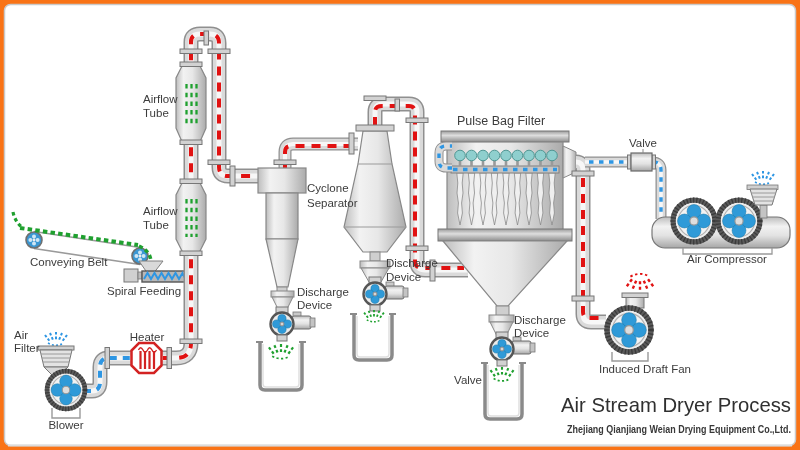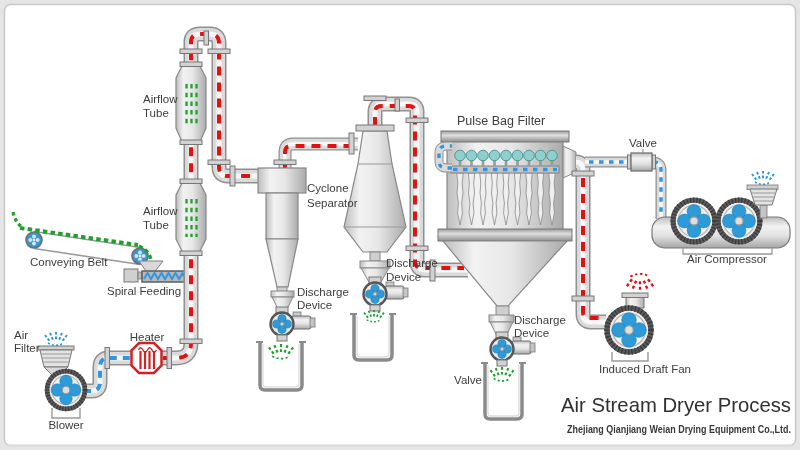--- a/index.html
+++ b/index.html
@@ -1,16 +1,16 @@
 <!DOCTYPE html>
 <html style="--hot-air-flow: #e11212; --cold-air-flow: #2e96e3; --material-flow: #1fa02f; --fan-blade-blue: #2f9ad8; --bag-cap-teal: #8fcfce; --heater-red: #d32222; --label-text: #3c3c3c; --title-text: #303030;"><head>
 <meta charset="utf-8">
 <style>
   html,body{margin:0;padding:0;background:#fff;}
-  .stage{position:relative;width:800px;height:450px;background:#e5e5e5;overflow:hidden;
+  .stage{position:relative;width:800px;height:450px;background:#f97316;overflow:hidden;
          font-family:"Liberation Sans",sans-serif;}
   svg text{font-family:"Liberation Sans",sans-serif;fill:var(--label-text,#3c3c3c);}
   .lbl{font-size:11.5px;}
   .lbl-m{text-anchor:middle;}
   .lbl-e{text-anchor:end;}
   .big{font-size:12.5px;}
   .title{font-size:21px;fill:var(--title-text,#303030);text-anchor:end;}
   .subtitle{font-size:10px;font-weight:bold;fill:#383838;text-anchor:end;}
   .po{fill:none;stroke:#8f8f8f;}
   .pm{fill:none;stroke:#dadada;}

